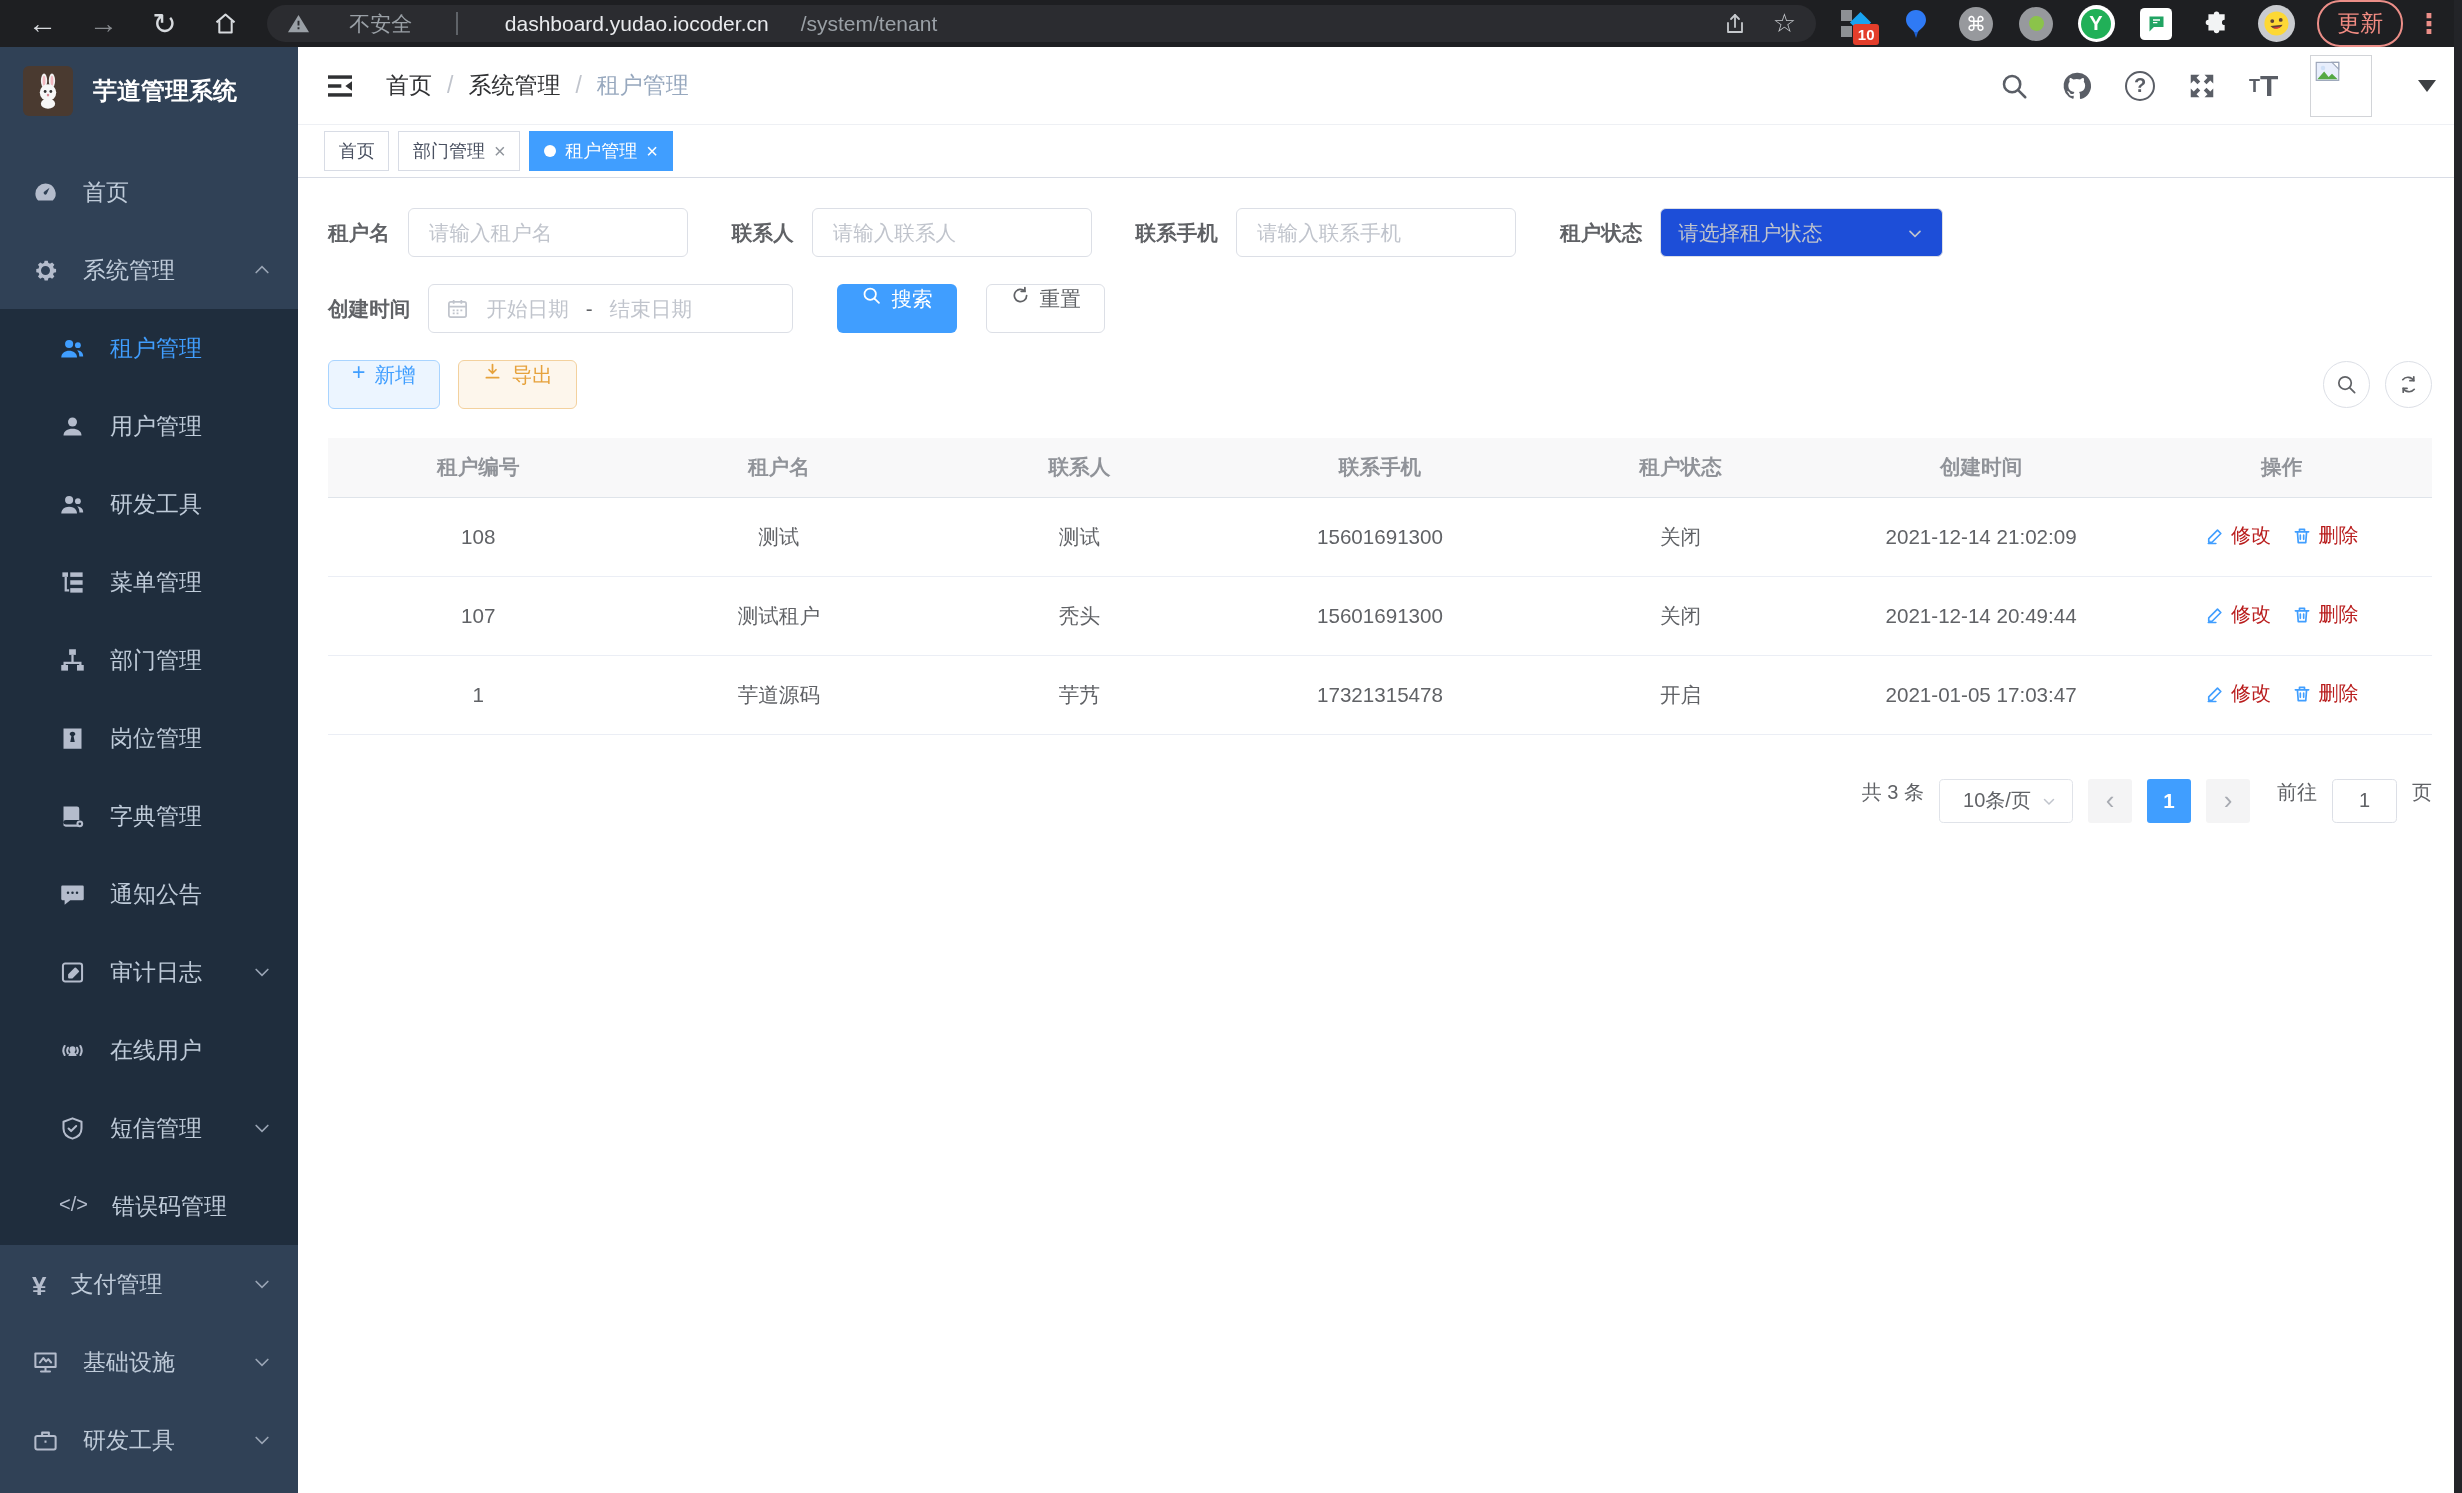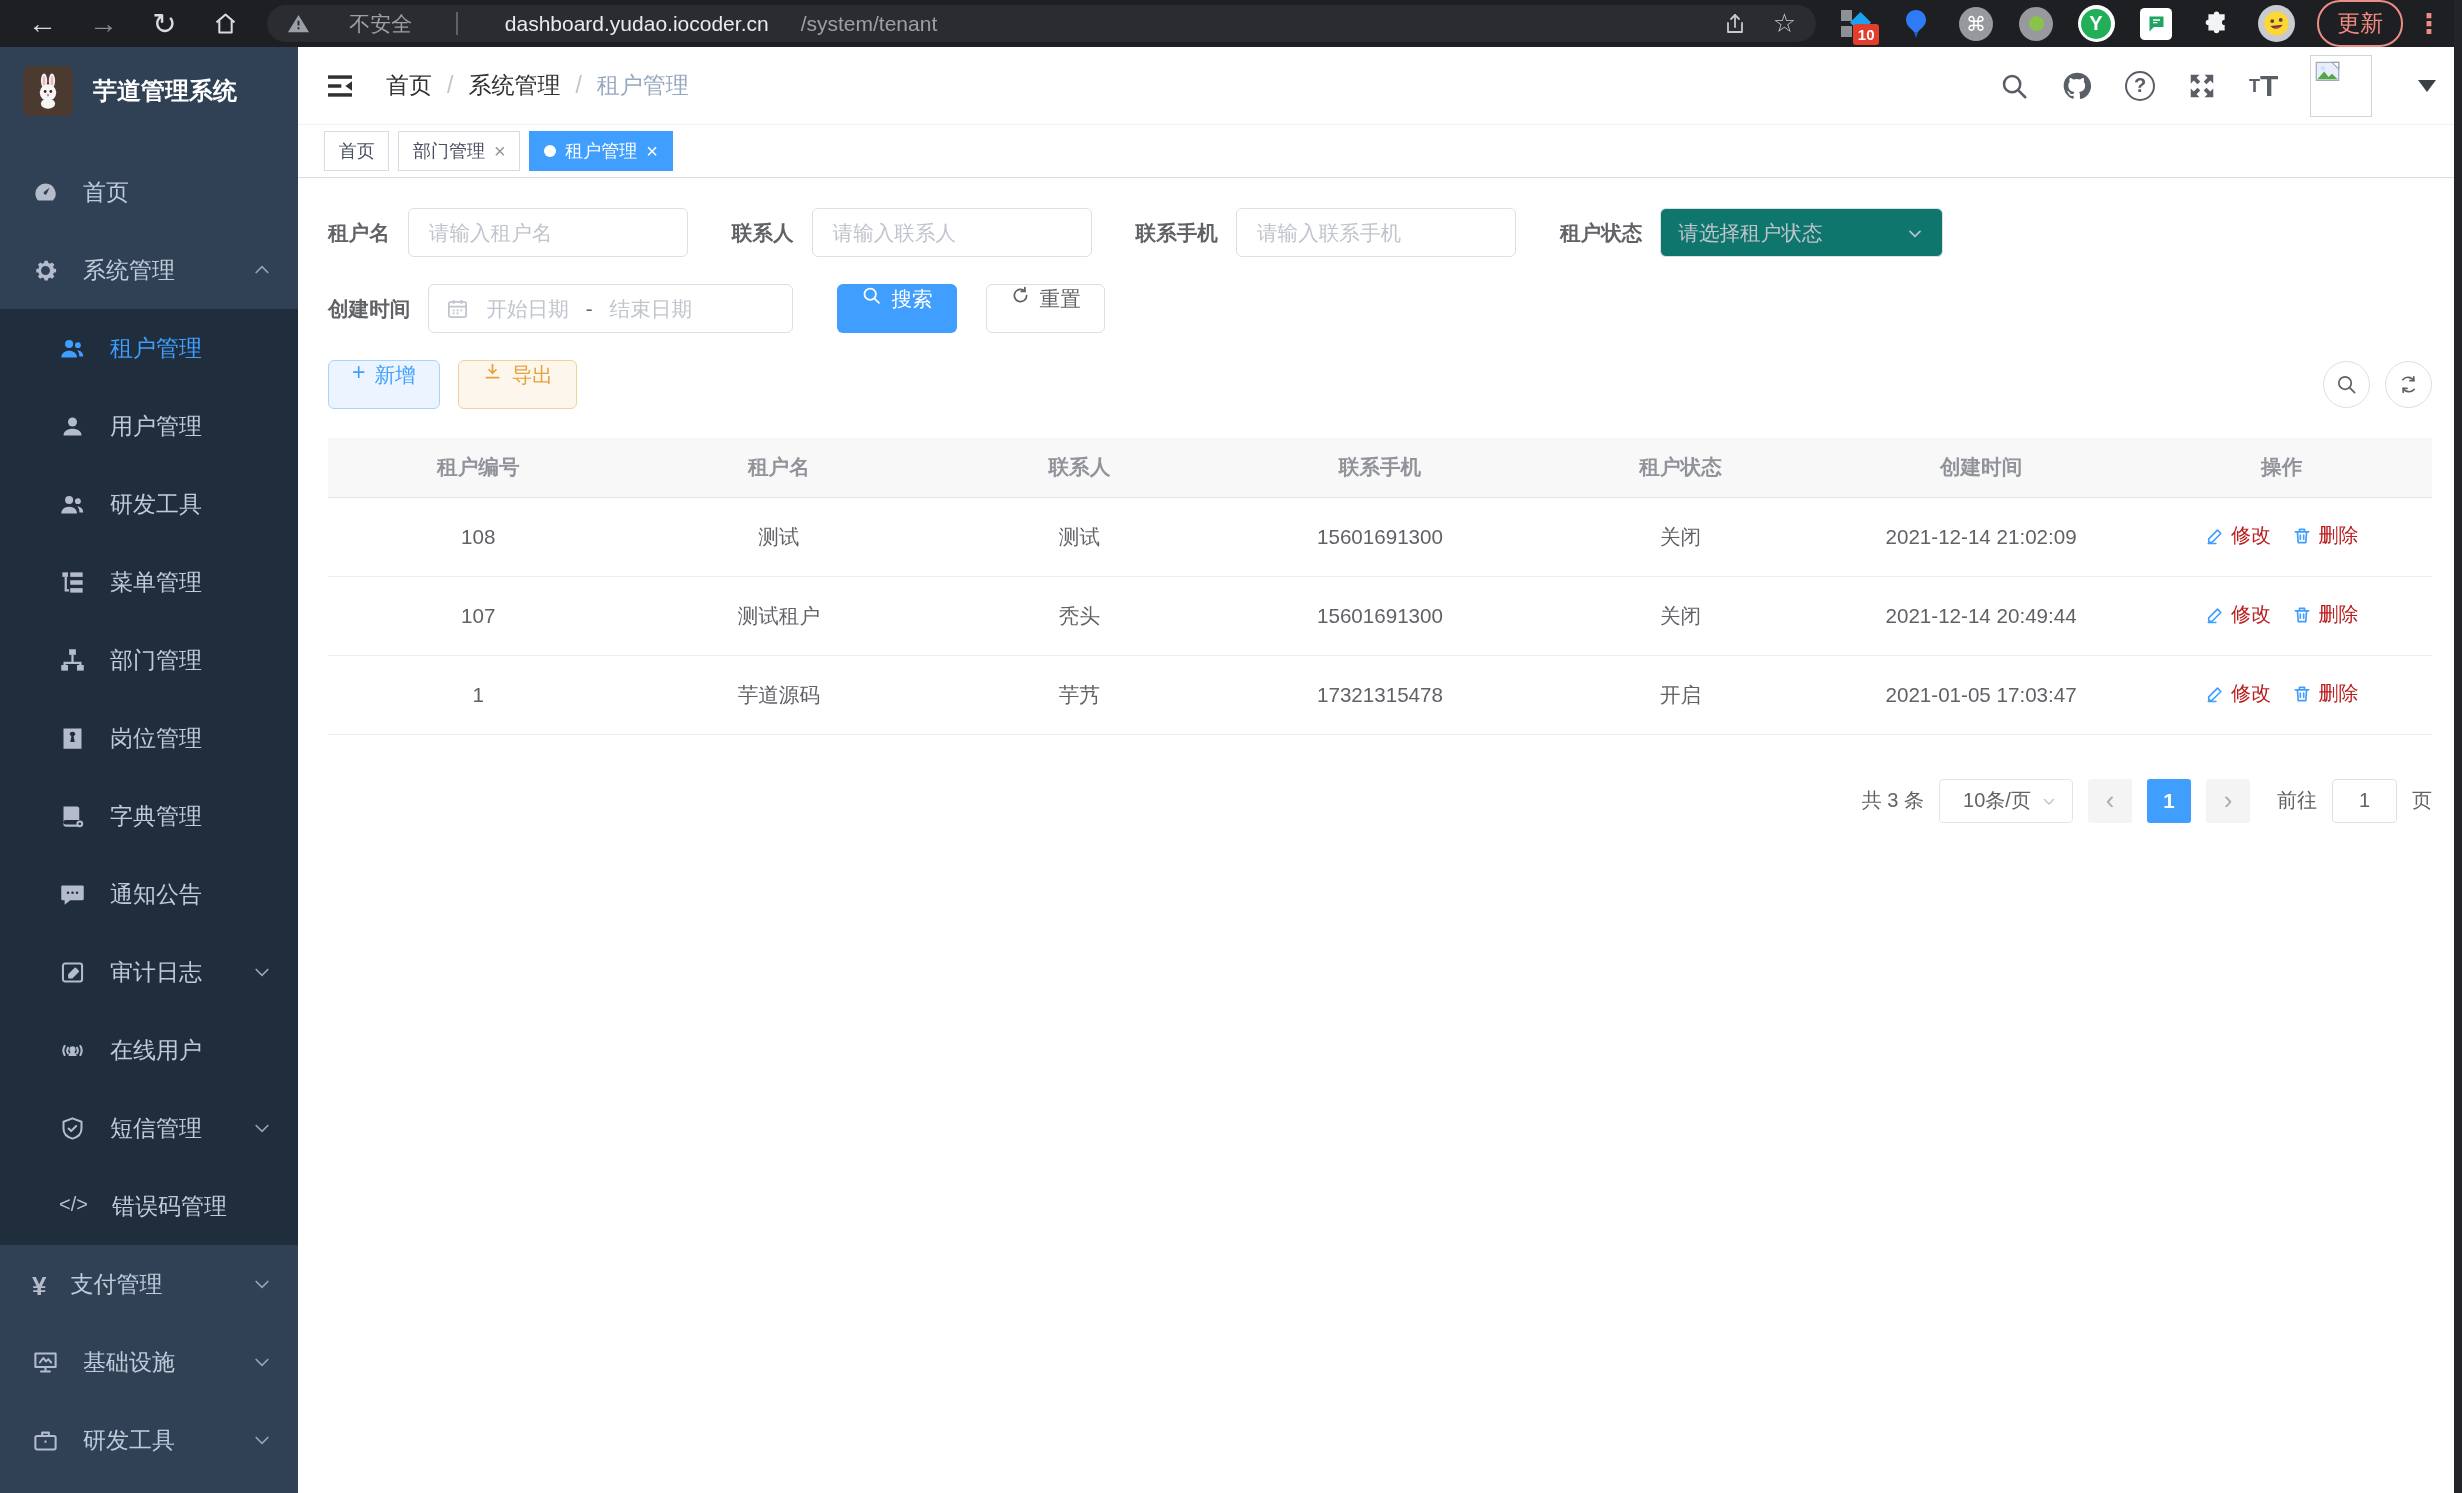--- a/index.html
+++ b/index.html
@@ -81,21 +81,21 @@
   .tag-dot { width:12px; height:12px; border-radius:50%; background:#fff; }
 
   .content { flex:1; padding:30px 30px 0; position:relative; background:#fff; }
 
   
   .filter-row { display:flex; align-items:center; margin-bottom:27px; }
   .fgroup { display:flex; align-items:center; margin-right:44px; }
   .flabel { font-size:20.6px; font-weight:700; color:#606266; margin-right:18px; white-space:nowrap; }
   .finput { width:280px; height:49px; border:1.5px solid #dcdfe6; border-radius:6px; padding:0 20px; font-size:20.6px; color:#606266; outline:none; background:#fff; font-family:inherit; }
   .finput::placeholder { color:#c0c4cc; }
-  .fselect { width:283px; height:49px; border:1.5px solid #dcdfe6; border-radius:6px; display:flex; align-items:center; padding:0 17px; cursor:pointer; background:#0f766e; }
+  .fselect { width:283px; height:49px; border:1.5px solid #dcdfe6; border-radius:6px; display:flex; align-items:center; padding:0 17px; cursor:pointer; background:#1d4ed8; }
   .fselect .ph { color:#c0c4cc; font-size:20.6px; flex:1; }
   .fselect .sel-caret { color:#c0c4cc; }
   .fdate { width:365px; height:49px; border:1.5px solid #dcdfe6; border-radius:6px; display:flex; align-items:center; padding:0 17px; gap:17px; background:#fff; cursor:text; }
   .fdate .dph { color:#c0c4cc; font-size:20.6px; }
   .fdate .dsep { color:#606266; font-size:20.6px; }
   .cal-ico { color:#c0c4cc; }
 
   .btn { height:49px; border-radius:6px; font-size:20.6px; display:inline-flex; align-items:flex-start; justify-content:center; gap:9px; padding:0 23px; border:1.5px solid transparent; cursor:pointer; font-family:inherit; background:#fff; }
   .btn-primary { background:#409eff; color:#fff; }
   .btn-default { border-color:#dcdfe6; color:#606266; }
@@ -109,21 +109,21 @@
   .tb-right { margin-left:auto; display:flex; align-items:center; gap:15px; }
   .circle-btn { width:47px; height:47px; border-radius:50%; border:1.5px solid #dcdfe6; background:#fff; color:#606266; display:flex; align-items:center; justify-content:center; cursor:pointer; }
 
   
   table.grid { width:100%; border-collapse:collapse; table-layout:fixed; }
   .grid th { background:#f8f8f9; color:#909399; font-weight:700; font-size:20.6px; height:59px; text-align:center; border-bottom:1.5px solid #dfe4ea; }
   .grid td { height:79px; text-align:center; font-size:20.6px; color:#606266; border-bottom:1.5px solid #ebeef5; }
   .op-link { color:#b91c1c; display:inline-flex; align-items:center; gap:6px; margin:0 10.7px; font-size:20px; cursor:pointer; white-space:nowrap; }
 
   
-  .pager { display:flex; align-items:center; justify-content:flex-end; margin-top:44px; font-size:20px; color:#606266; gap:15px; }
+  .pager { display:flex; justify-content:flex-end; margin-top:44px; font-size:20px; color:#606266; gap:15px; }
   .page-size { width:134px; height:44px; border:1.5px solid #e0e3e9; border-radius:4.6px; display:flex; align-items:center; padding:0 13.7px; cursor:pointer; background:#fff; }
   .page-size span { flex:1; text-align:center; }
   .pg-btn { min-width:44px; height:44px; background:#f4f4f5; color:#a8abb2; display:flex; align-items:center; justify-content:center; border-radius:3px; font-size:26px; cursor:pointer; }
   .pg-cur { min-width:44px; height:44px; background:#409eff; color:#fff; font-weight:700; display:flex; align-items:center; justify-content:center; border-radius:3px; font-size:20.6px; cursor:pointer; }
   .goto-input { width:65px; height:44px; border:1.5px solid #dcdfe6; border-radius:4.6px; text-align:center; font-size:20px; color:#606266; outline:none; font-family:inherit; }
 </style>
 </head>
 <body>
 
 <div class="browser-bar">

